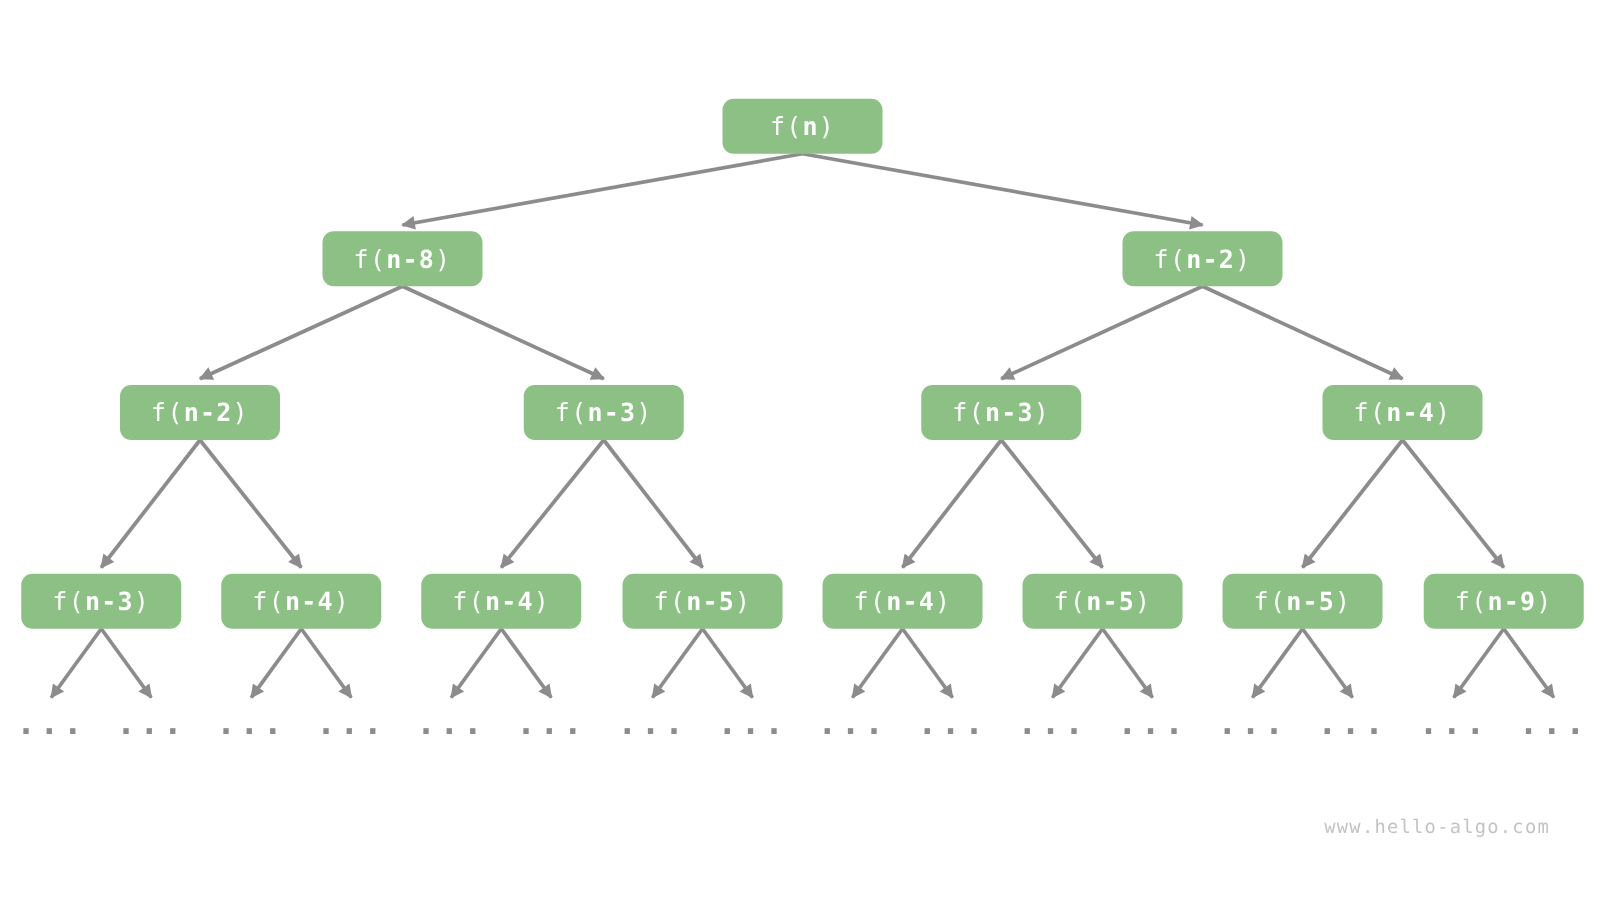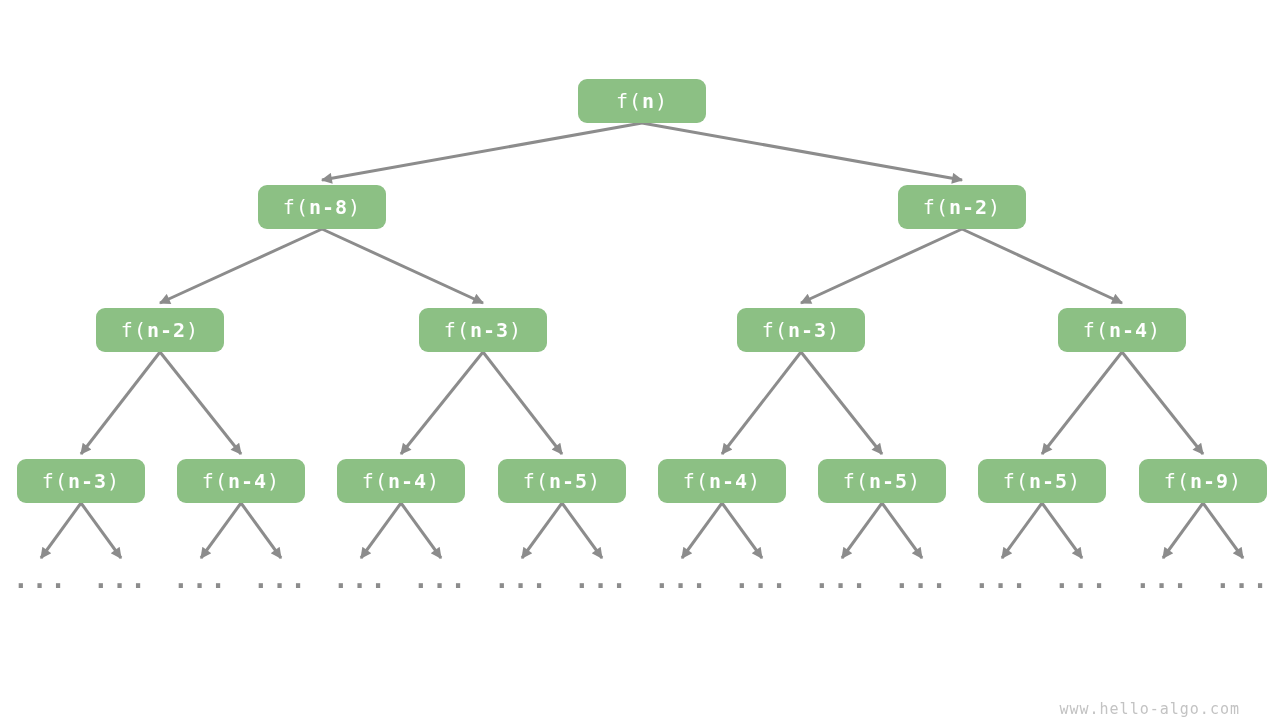--- a/index.html
+++ b/index.html
@@ -25,21 +25,21 @@
   .ellipsis {
     position: absolute;
     transform: translate(-50%, -72%);
     font-size: 26px;
     font-weight: bold;
     letter-spacing: 3px;
     user-select: none;
   }
   .watermark {
     position: absolute;
-    right: 40px; top: 700px;
+    right: 40px; top: 652px;
     font-size: 15px;
     letter-spacing: 1px;
   }
 </style>
 </head>
 <body style="background: rgb(255, 255, 255);">
 
 <div id="diagram-canvas">
   <svg id="edges-svg" width="1280" height="720">
     <defs>

